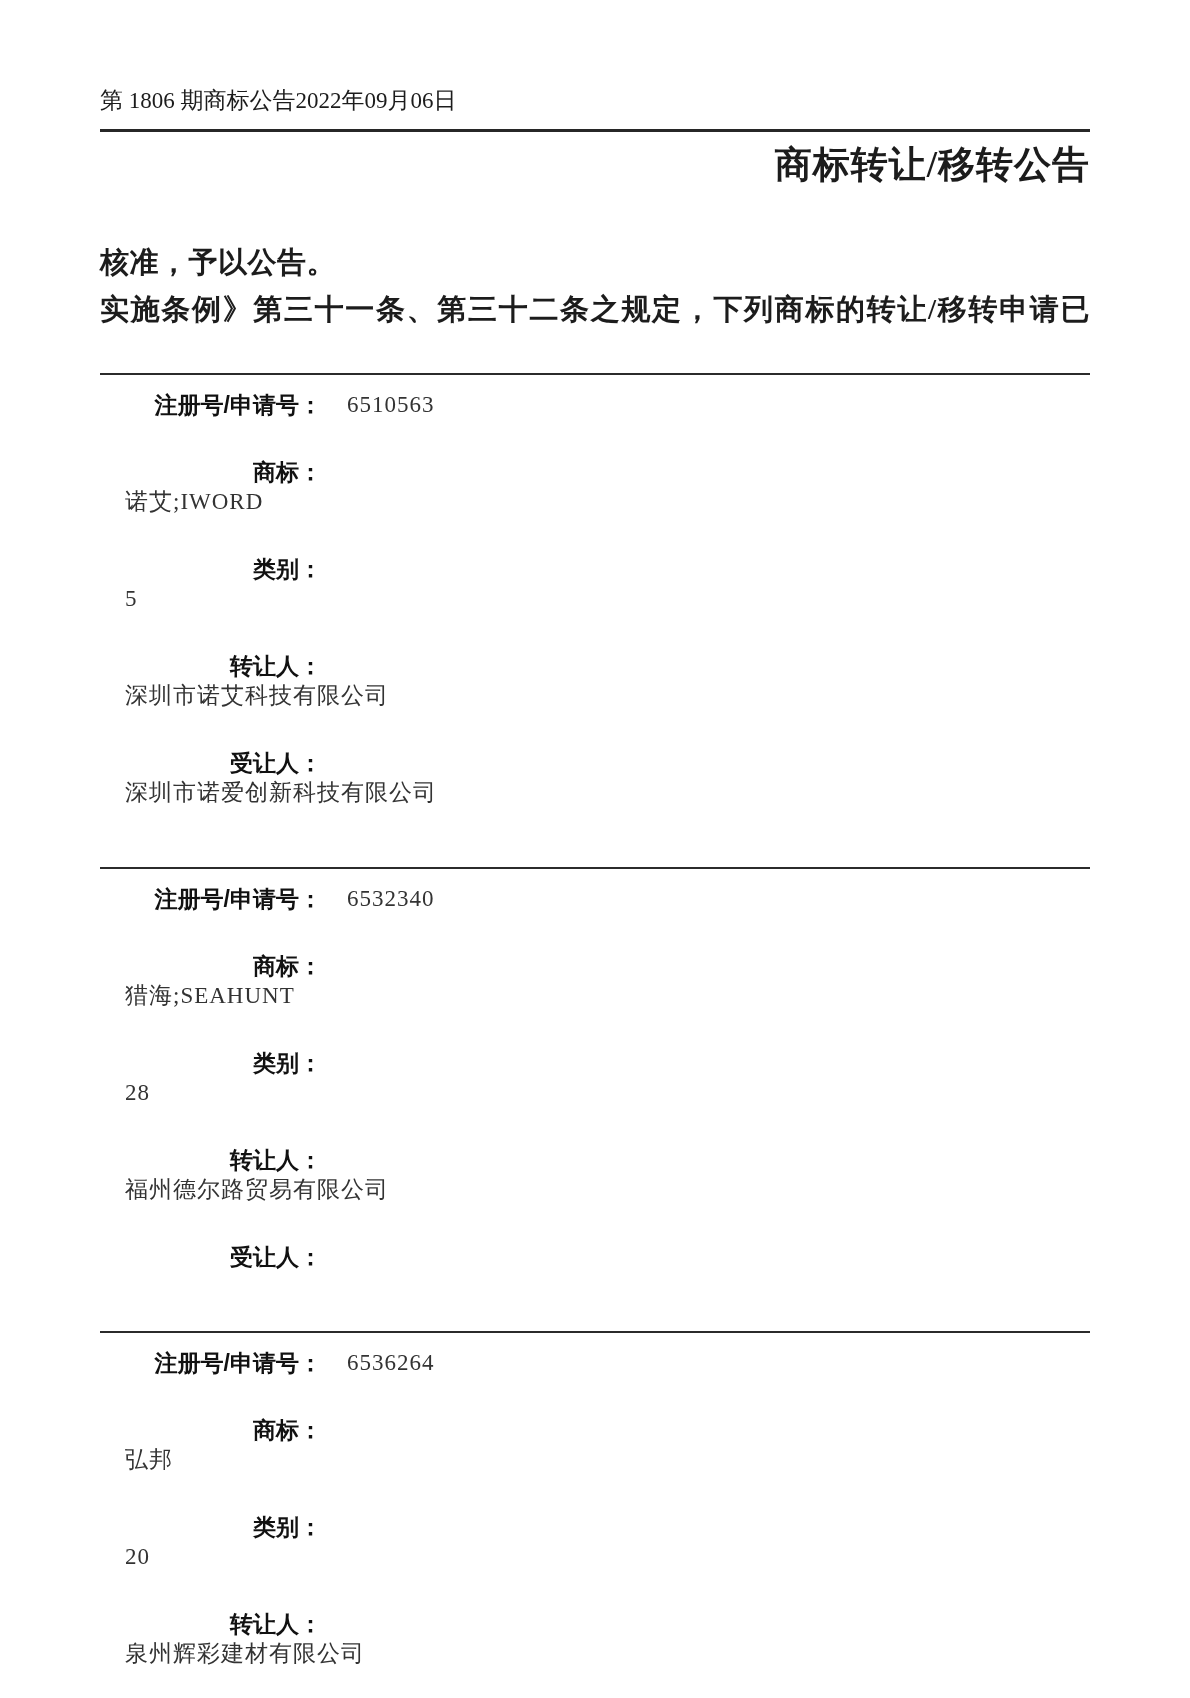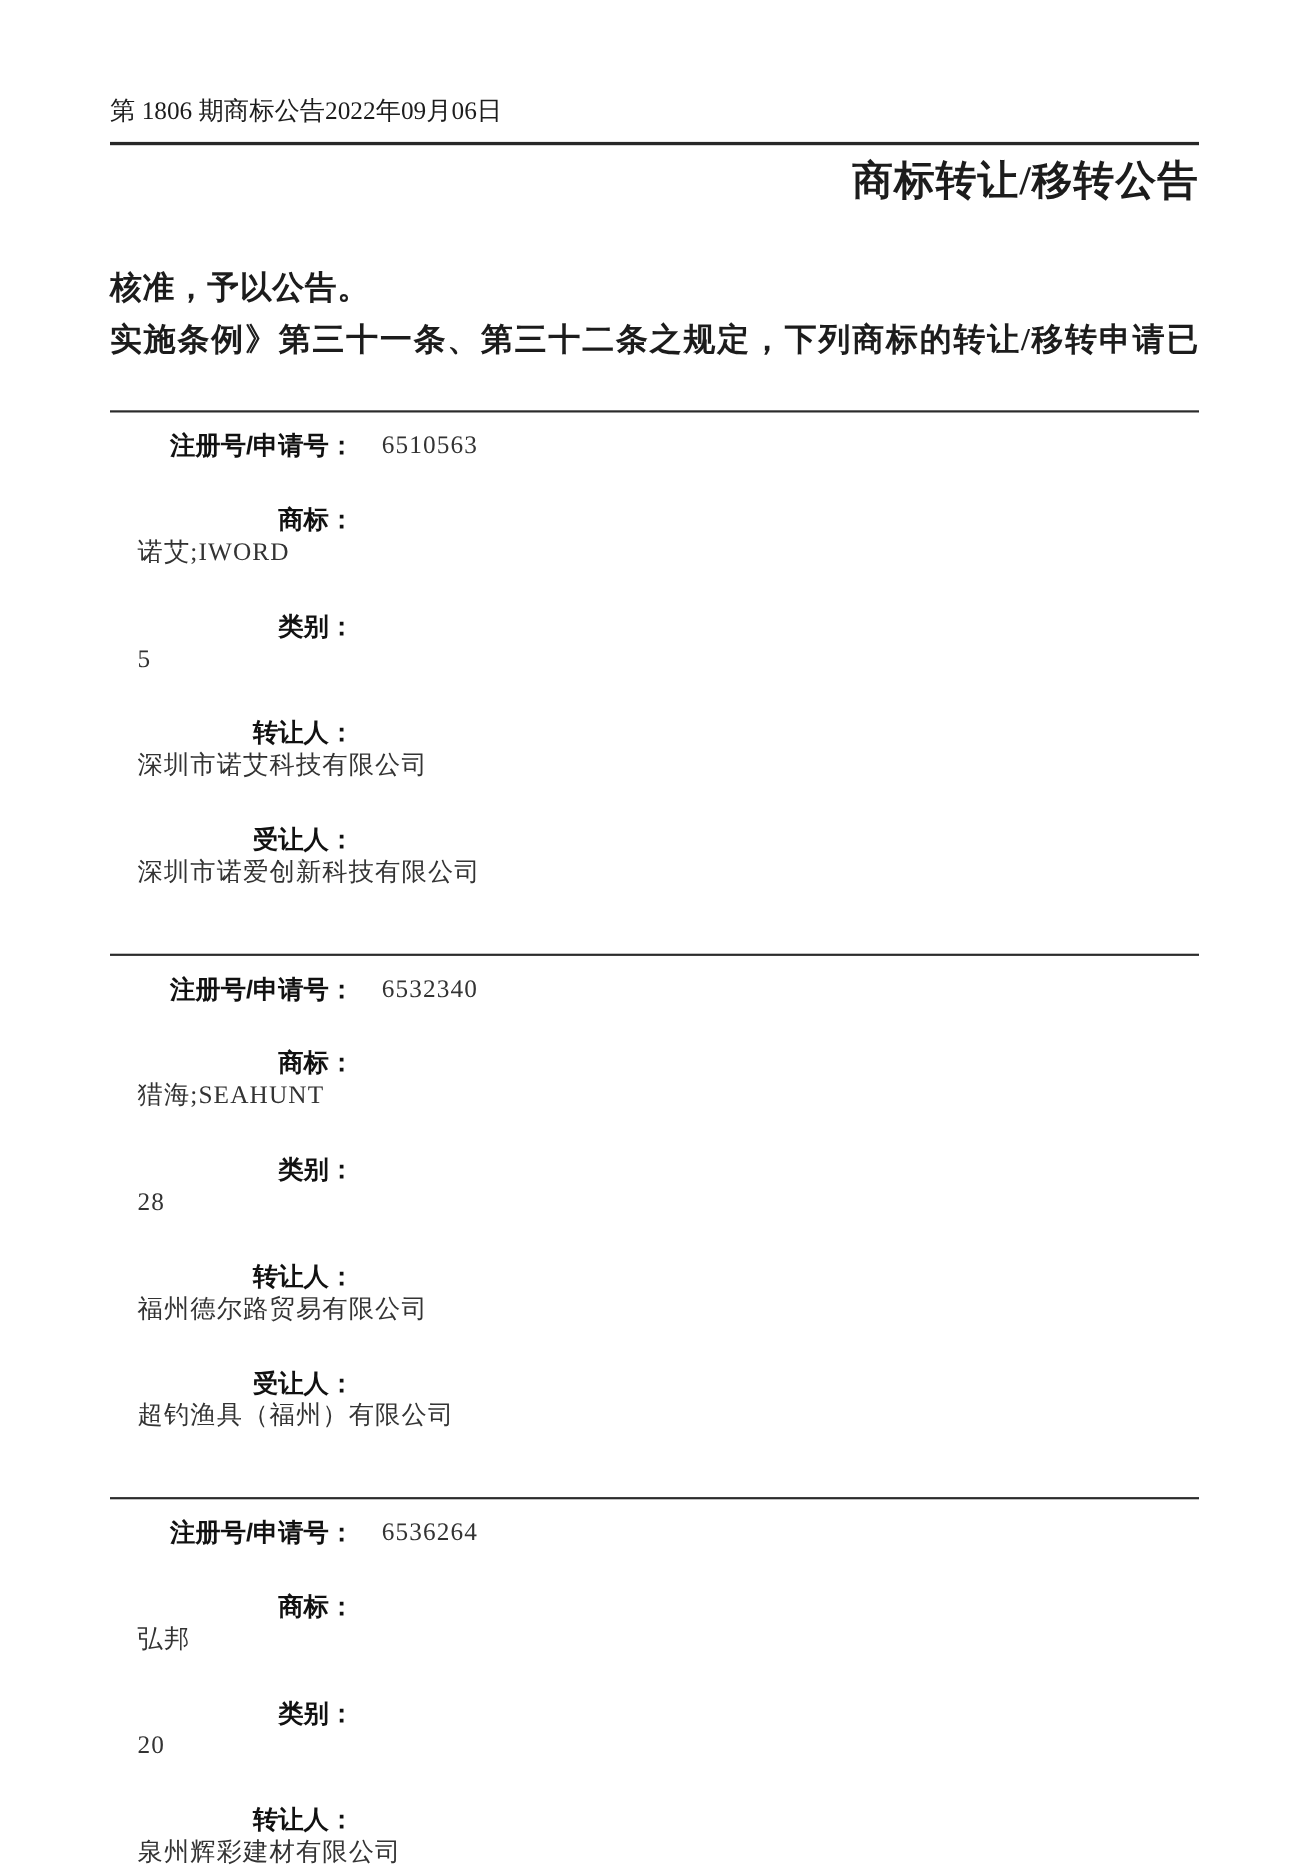--- a/index.html
+++ b/index.html
@@ -126,21 +126,20 @@
       <div class="row">
         <span class="field-label">类别：</span>
         <span class="field-value">28</span>
       </div>
       <div class="row">
         <span class="field-label">转让人：</span>
         <span class="field-value">福州德尔路贸易有限公司</span>
       </div>
       <div class="row">
         <span class="field-label">受让人：</span>
-        <span class="field-value">超钓渔具（福州）有限公司</span>
       </div>
     </div>
 
     <div class="record">
       <div class="row">
         <span class="field-label">注册号/申请号：</span>
         <span class="field-value">6536264</span>
       </div>
       <div class="row">
         <span class="field-label">商标：</span>

